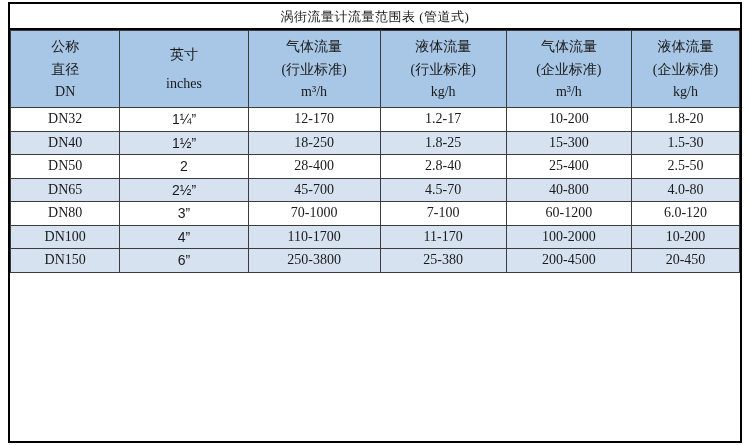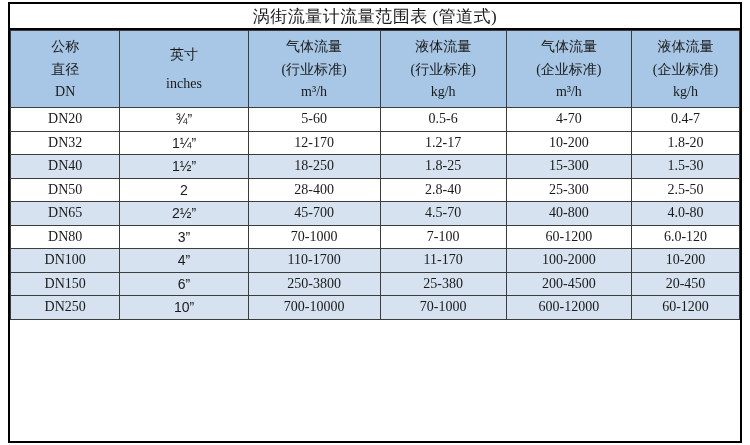--- a/index.html
+++ b/index.html
@@ -13,21 +13,21 @@
     position: absolute;
     left: 8px; top: 2px;
     width: 734px; height: 441px;
     border: 2px solid #000;
     background: #fff;
   }
   .table-title {
     height: 26px;
     line-height: 25px;
     text-align: center;
-    font-size: 17px;
+    font-size: 13px;
     letter-spacing: 0.5px;
     border-bottom: 2px solid #000;
     background: #fff;
   }
   table {
     width: 100%;
     border-collapse: collapse;
     table-layout: fixed;
   }
   th, td {
@@ -115,49 +115,41 @@
           <div class="hlines">
             <span>液体流量</span>
             <span>(企业标准)</span>
             <span>kg/h</span>
           </div>
         </th>
       </tr>
     </thead>
     <tbody>
         <tr>
-          <td>DN20</td>
-          <td class="inches">¾”</td>
-          <td>5-60</td>
-          <td>0.5-6</td>
-          <td>4-70</td>
-          <td>0.4-7</td>
-        </tr>
-        <tr>
           <td>DN32</td>
           <td class="inches">1¼”</td>
           <td>12-170</td>
           <td>1.2-17</td>
           <td>10-200</td>
           <td>1.8-20</td>
         </tr>
         <tr class="alt">
           <td>DN40</td>
           <td class="inches">1½”</td>
           <td>18-250</td>
           <td>1.8-25</td>
           <td>15-300</td>
           <td>1.5-30</td>
         </tr>
         <tr>
           <td>DN50</td>
           <td class="inches">2</td>
           <td>28-400</td>
           <td>2.8-40</td>
-          <td>25-300</td>
+          <td>25-400</td>
           <td>2.5-50</td>
         </tr>
         <tr class="alt">
           <td>DN65</td>
           <td class="inches">2½”</td>
           <td>45-700</td>
           <td>4.5-70</td>
           <td>40-800</td>
           <td>4.0-80</td>
         </tr>
@@ -178,23 +170,15 @@
           <td>10-200</td>
         </tr>
         <tr class="alt">
           <td>DN150</td>
           <td class="inches">6”</td>
           <td>250-3800</td>
           <td>25-380</td>
           <td>200-4500</td>
           <td>20-450</td>
         </tr>
-        <tr class="alt">
-          <td>DN250</td>
-          <td class="inches">10”</td>
-          <td>700-10000</td>
-          <td>70-1000</td>
-          <td>600-12000</td>
-          <td>60-1200</td>
-        </tr>
       </tbody>
   </table>
 </div>
 
 </body></html>

